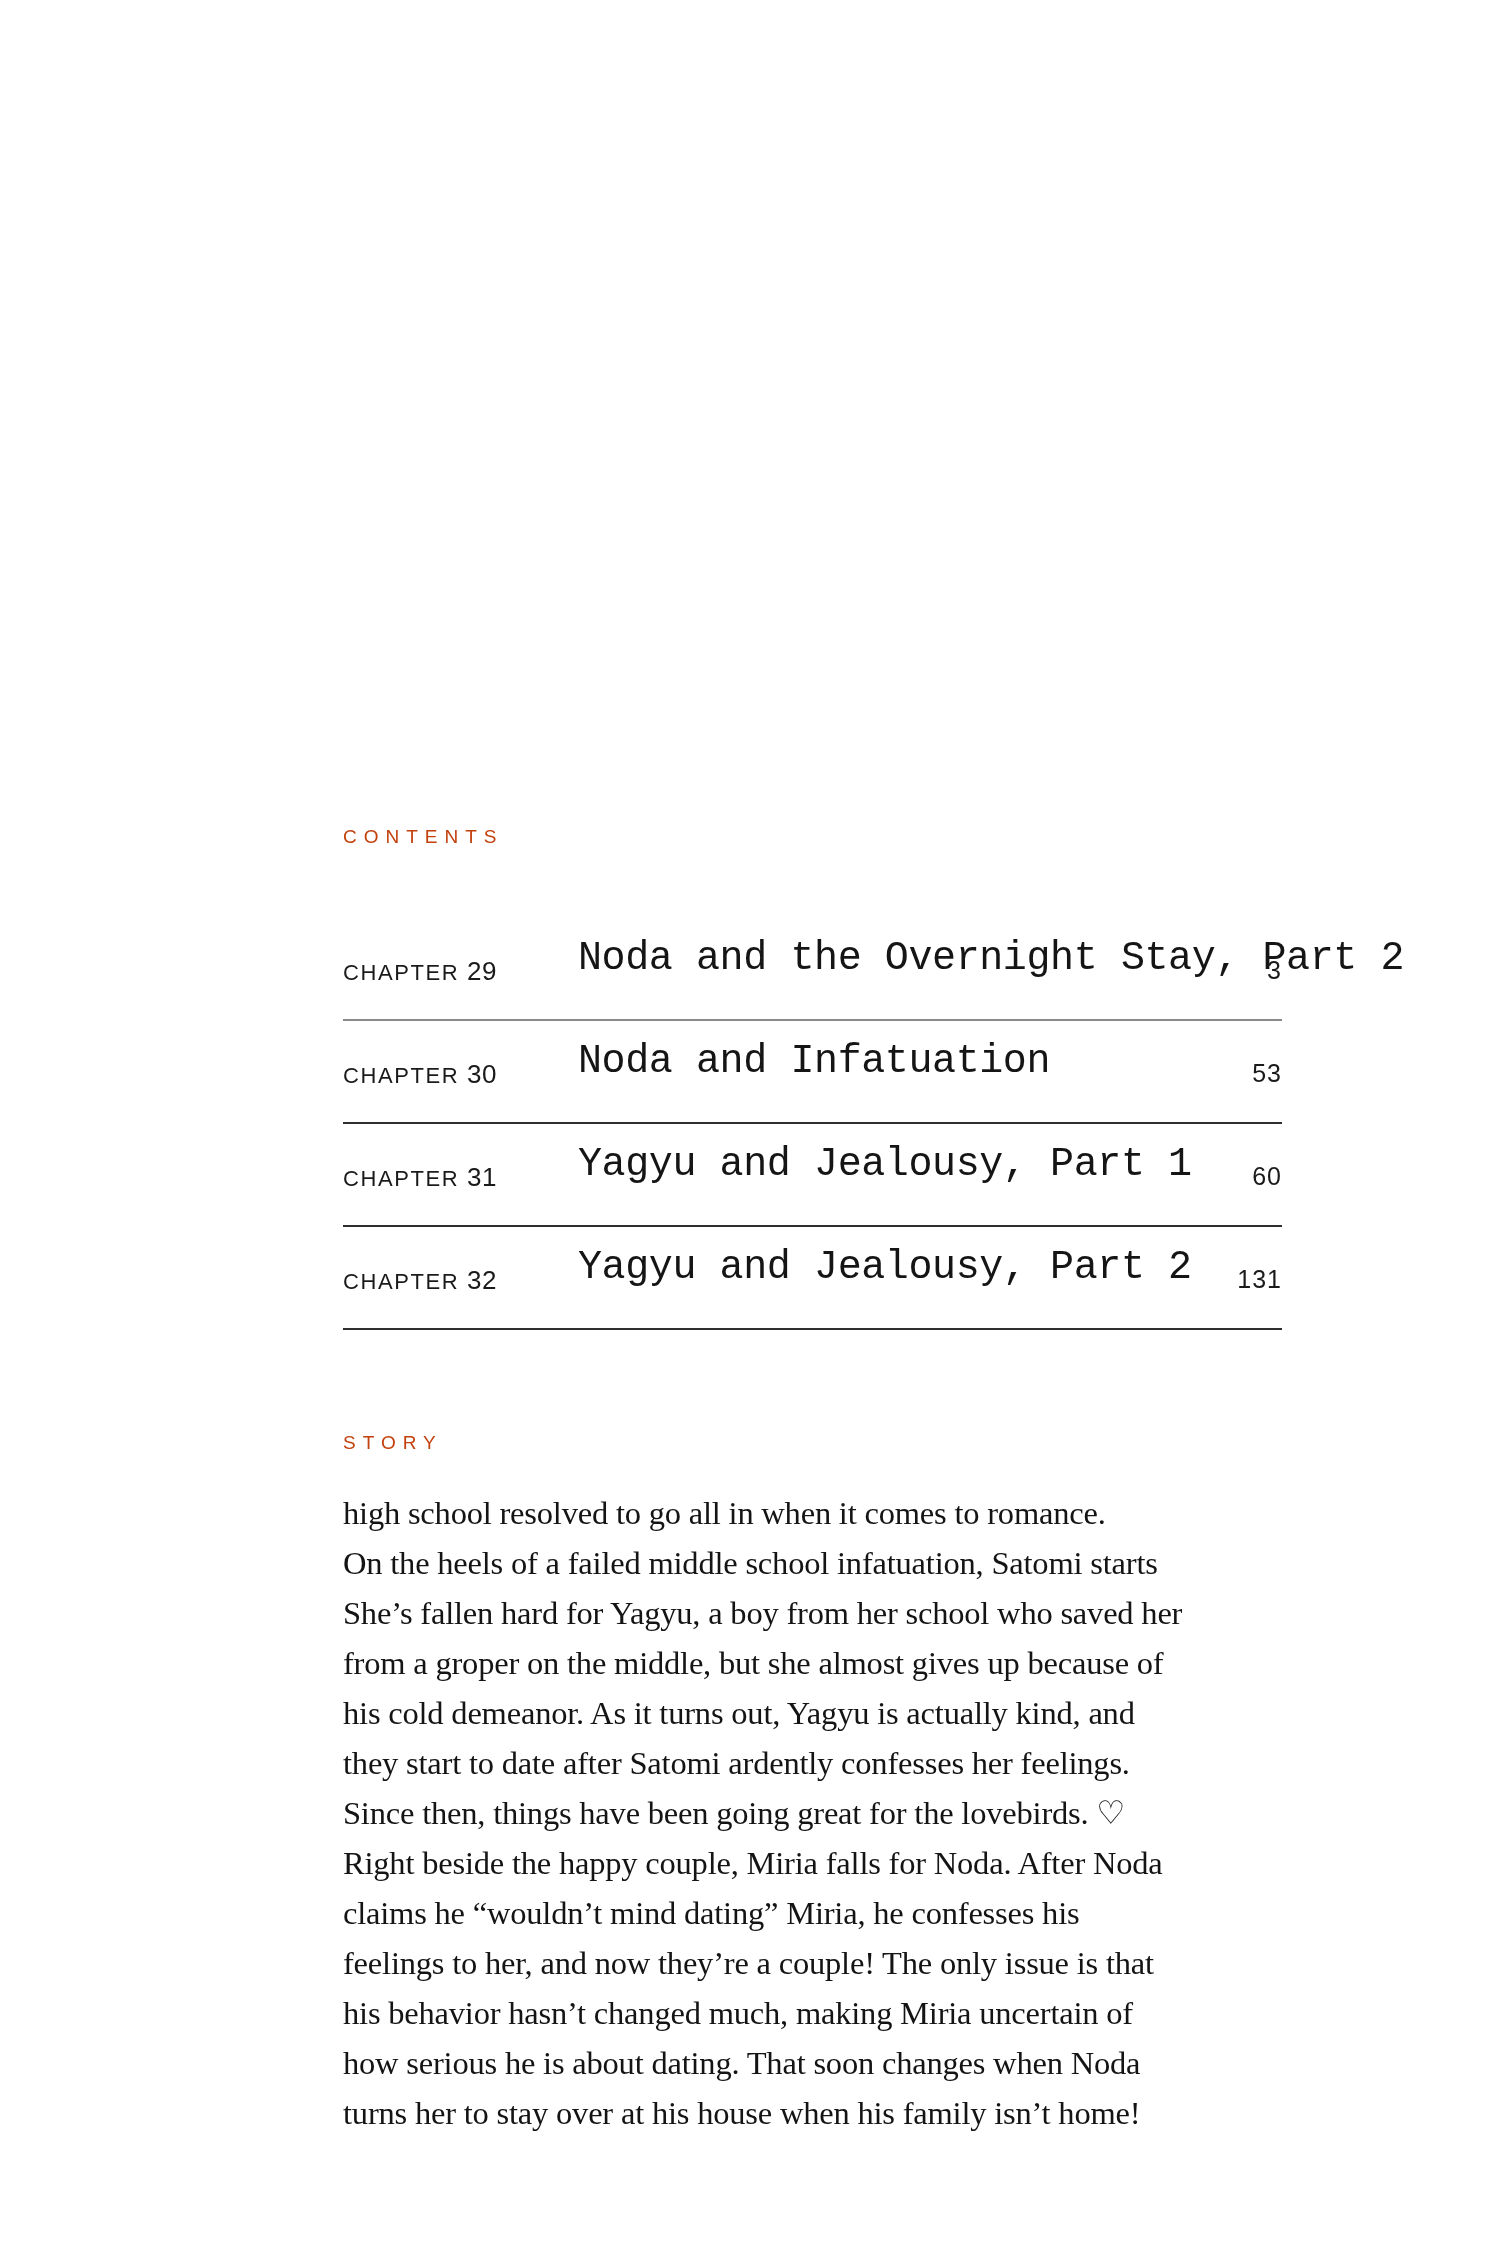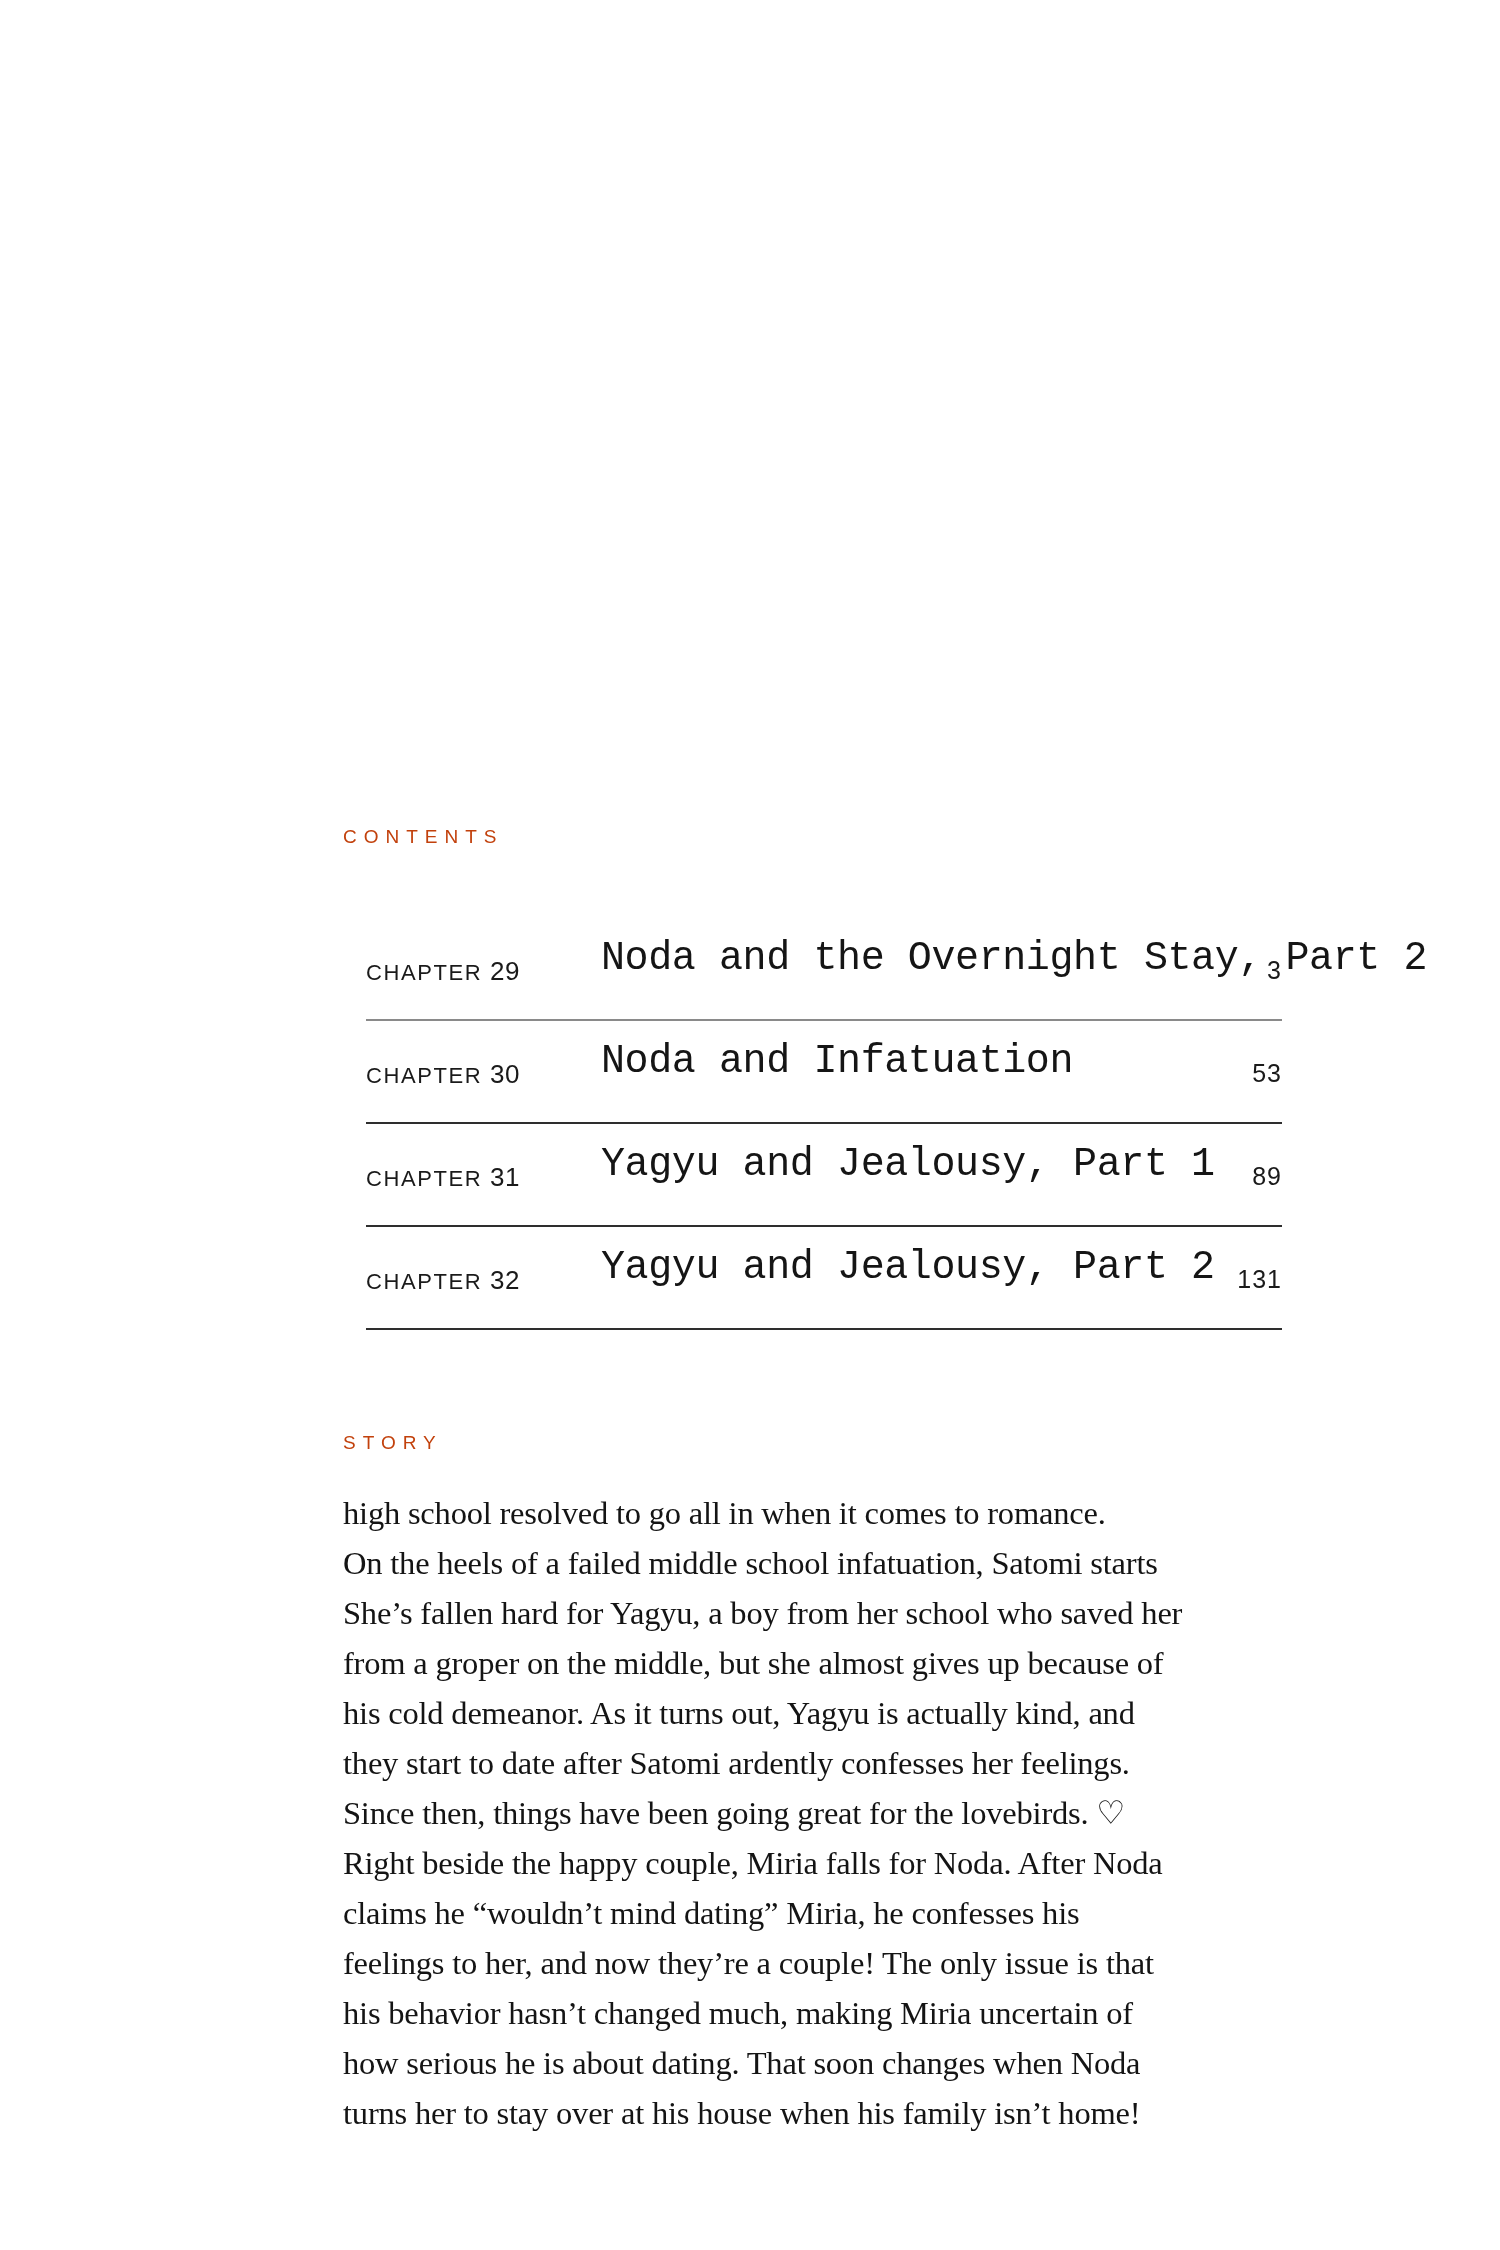--- a/index.html
+++ b/index.html
@@ -7,21 +7,21 @@
   .caps {
     font-family: "Liberation Sans", "DejaVu Sans", sans-serif;
     text-transform: uppercase; font-weight:400;
   }
   .section-label {
     position:absolute; left:343px; font-size:19px; letter-spacing:7px; color:#c2410c;
   }
   #contents-label { top:826px; }
   #story-label { top:1432px; }
   .toc { position:absolute; left:343px; top:918px; width:939px; }
-  .toc-row { position:relative; height:103px;margin-left:23px; }
+  .toc-row { position:relative; height:103px; }
   .toc-row .rule {
     position:absolute; left:0; right:0; bottom:0; height:2px; background:#2e2e2e;
   }
   .toc-row.first .rule { background:#8a8a8a; }
   .chap {
     position:absolute; left:0; top:38px; font-size:22px; letter-spacing:1.6px; color:#1a1a1a;
   }
   .chap .num { font-size:26px; letter-spacing:0.5px; }
   .title {
     position:absolute; left:235px; top:18px;
@@ -54,21 +54,21 @@
   </div>
   <div class="toc-row">
     <span class="chap caps"><span>Chapter</span> <span class="num">30</span></span>
     <span class="title">Noda and Infatuation</span>
     <span class="page">53</span>
     <div class="rule"></div>
   </div>
   <div class="toc-row">
     <span class="chap caps"><span>Chapter</span> <span class="num">31</span></span>
     <span class="title">Yagyu and Jealousy, Part 1</span>
-    <span class="page">89</span>
+    <span class="page">60</span>
     <div class="rule"></div>
   </div>
   <div class="toc-row">
     <span class="chap caps"><span>Chapter</span> <span class="num">32</span></span>
     <span class="title">Yagyu and Jealousy, Part 2</span>
     <span class="page">131</span>
     <div class="rule"></div>
   </div>
 </div>
 

